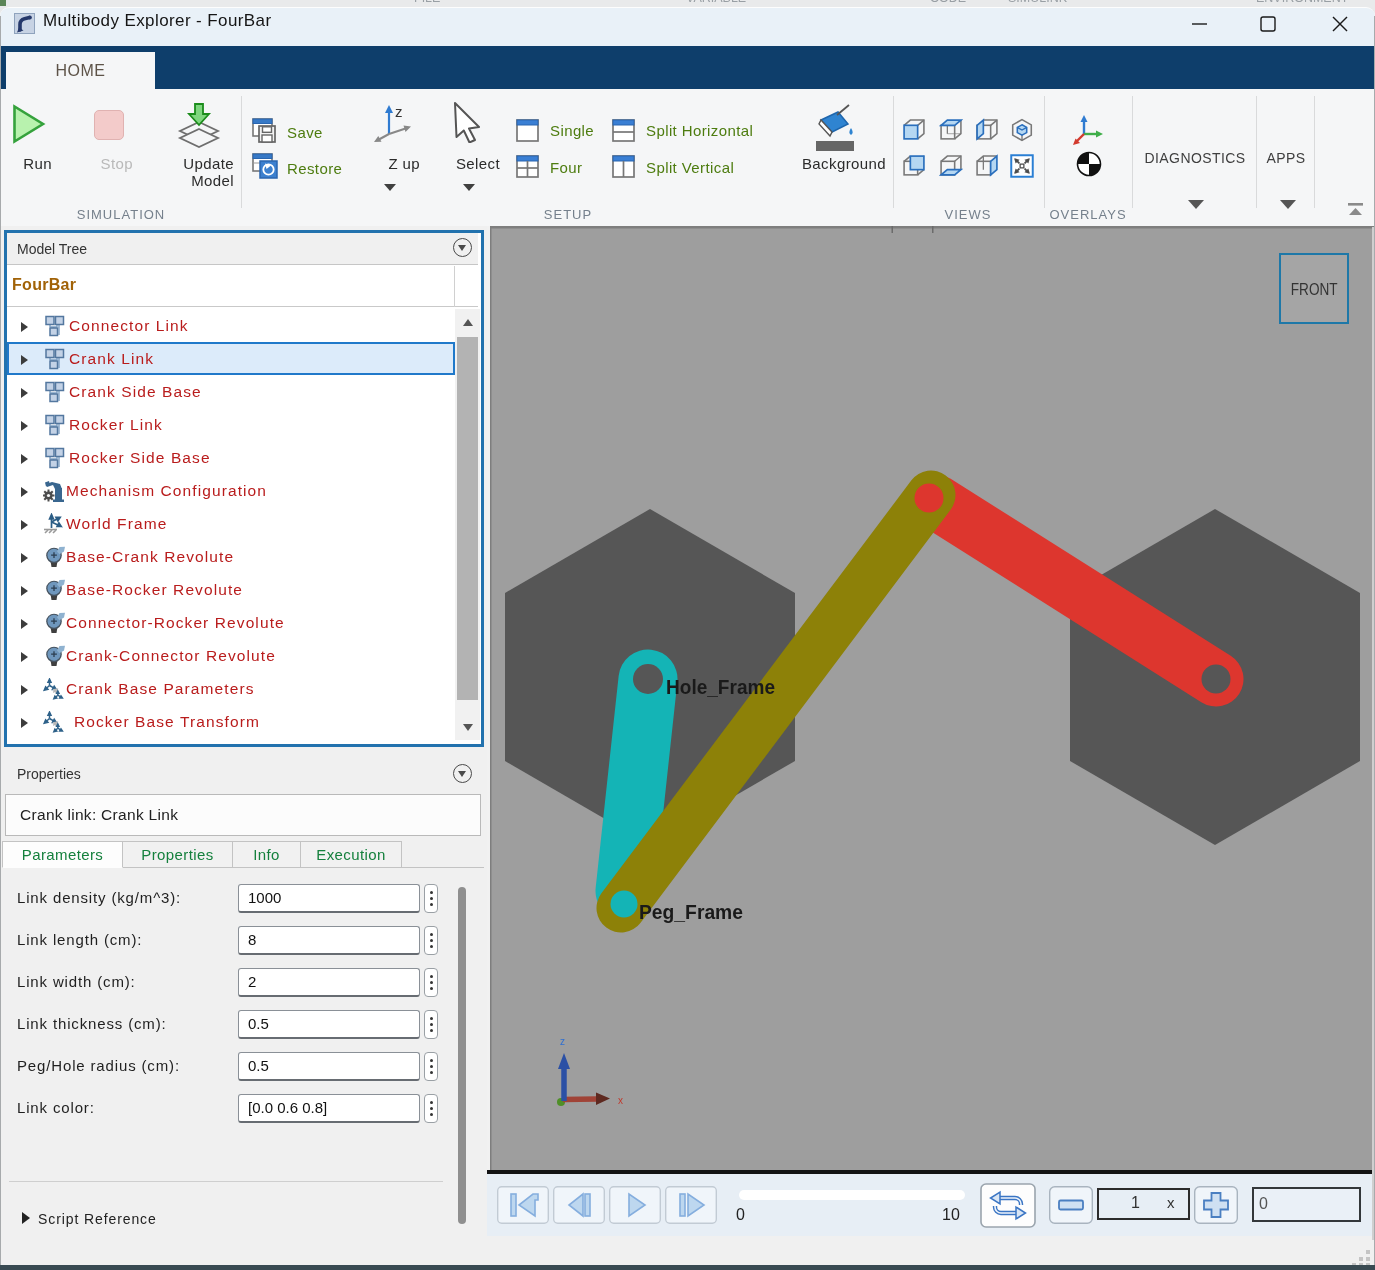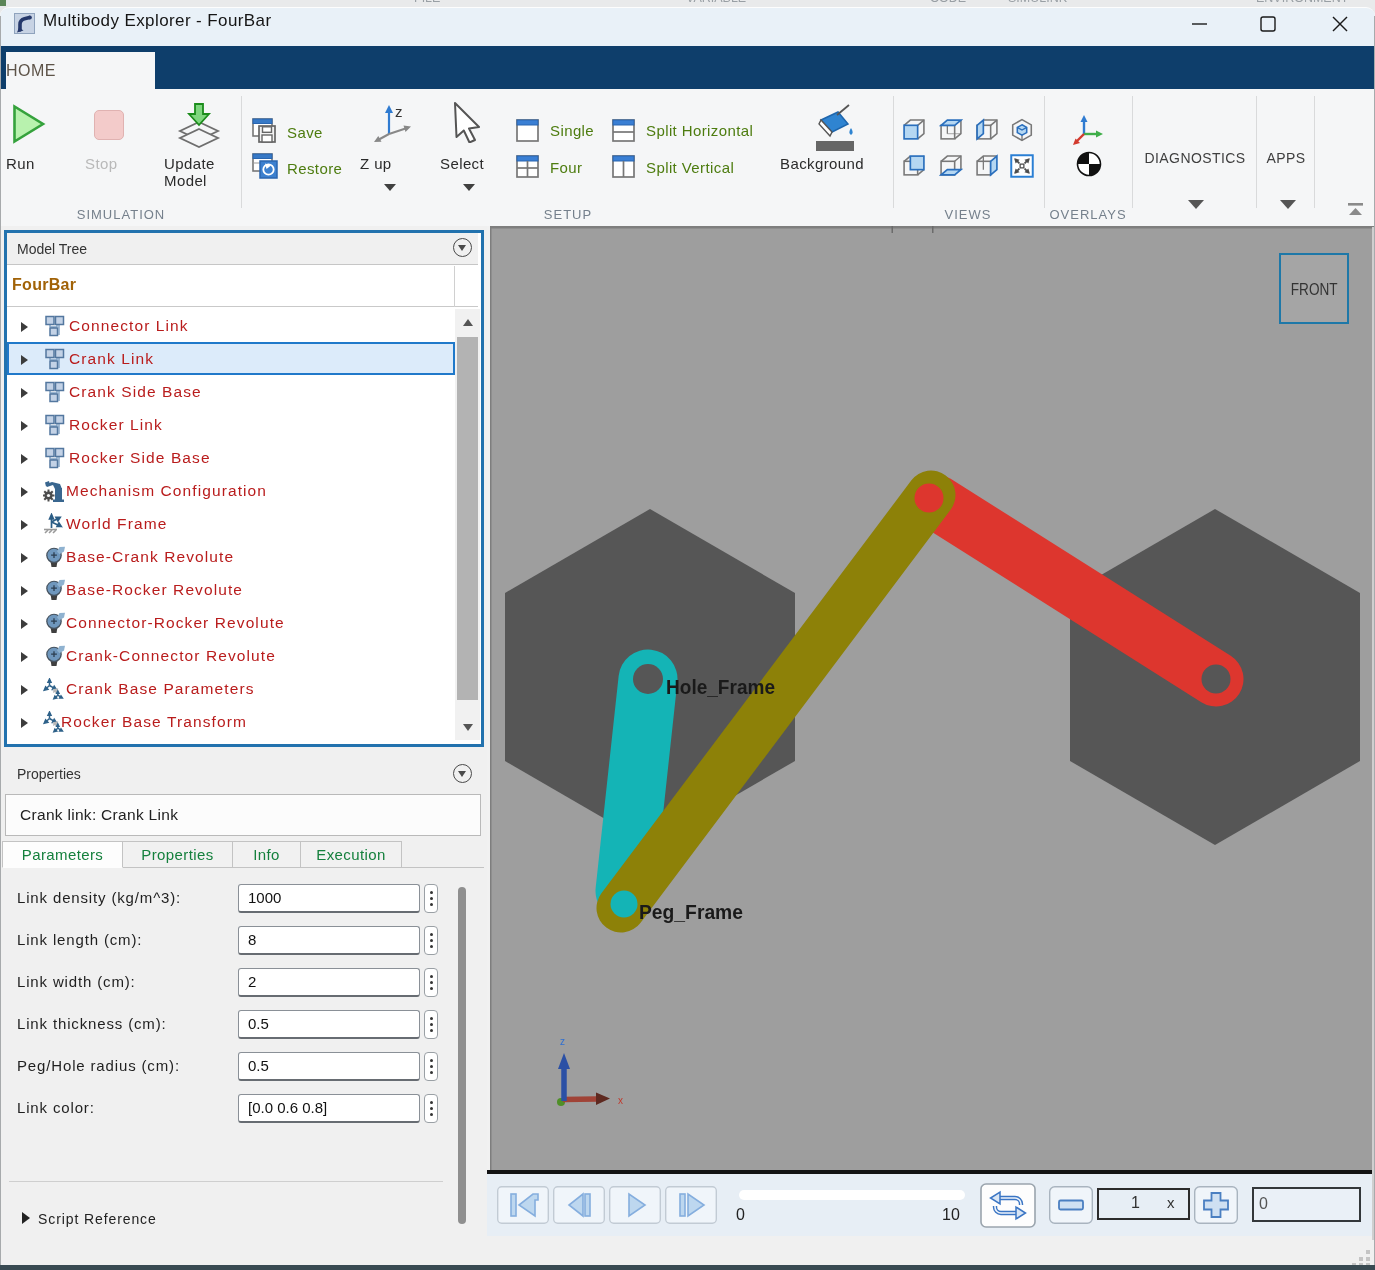--- a/index.html
+++ b/index.html
@@ -5,25 +5,25 @@
 html,body{width:1375px;height:1270px;overflow:hidden}
 body{font-family:"Liberation Sans",sans-serif;background:#e9eaeb}
 #root{position:relative;width:1375px;height:1270px;overflow:hidden}
 .abs{position:absolute}
 
 #topstrip{left:0;top:0;width:1375px;height:8px;background:#e9eaeb;overflow:hidden}
 #titlebar{left:0;top:7px;width:1375px;height:39px;background:#e9f1f8;border-top:1px solid #fdfdfd;border-radius:9px 9px 0 0}
 #title{left:43px;top:11px;font-size:17px;letter-spacing:0.4px;color:#151515}
 
 #ribbon{left:0;top:46px;width:1375px;height:43px;background:#0e3e6b}
-#hometab{left:6px;top:52px;width:149px;height:37px;background:#f5f6f7;color:#5d5348;font-size:16px;line-height:38px;letter-spacing:0.5px}
+#hometab{left:6px;top:52px;width:149px;height:37px;background:#f5f6f7;color:#5d5348;font-size:16px;text-align:center;line-height:38px;letter-spacing:0.5px}
 #toolbar{left:0;top:89px;width:1375px;height:138px;background:#f5f6f7}
 .vsep{width:1px;background:#d9dadb;top:96px;height:112px}
 .seclabel{font-size:13px;letter-spacing:1px;color:#75808c;top:207px;text-align:center}
-.biglabel{font-size:15px;letter-spacing:0.4px;color:#2b2b2b;text-align:left}
+.biglabel{font-size:15px;letter-spacing:0.4px;color:#2b2b2b;text-align:right}
 .small15{font-size:15px;letter-spacing:0.4px;color:#4d7c0f}
 
 #leftcol{left:0;top:226px;width:487px;height:1040px;background:#f0f0f0}
 #treepanel{left:4px;top:230px;width:480px;height:517px;border:3px solid #2272ae;background:#fff}
 #treehead{left:0px;top:0px;width:473px;height:33px;background:#f0f0f0;border-bottom:1px solid #c6c6c6}
 #fourbar{left:0;top:34px;width:473px;height:41px;background:#fff;border-bottom:1px solid #c9c9c9}
 .trow{left:2px;width:449px;height:33px}
 .trow .arr{position:absolute;left:19px;top:13px;width:0;height:0;border-left:7px solid #3c3c3c;border-top:5px solid transparent;border-bottom:5px solid transparent}
 .trow .lbl{position:absolute;left:67px;top:8px;font-size:15.5px;letter-spacing:1.1px;color:#b91c1c;white-space:nowrap}
 .trow .ticon{position:absolute;left:41px;top:6px}
@@ -416,21 +416,21 @@
       <svg class="ticon" width="22" height="22" viewBox="0 0 22 22">
         <use href="#ic-tf"></use>
       </svg>
       <span class="lbl" style="left:64px">Crank Base Parameters</span>
     </div>
   <div class="abs trow" style="top:705px">
       <i class="arr"></i>
       <svg class="ticon" width="22" height="22" viewBox="0 0 22 22">
         <use href="#ic-tf"></use>
       </svg>
-      <span class="lbl" style="left:59px">Rocker Base Transform</span>
+      <span class="lbl" style="left:72px">Rocker Base Transform</span>
     </div>
 
   <div class="abs" style="left:455px;top:309px;width:25px;height:431px;background:#f1f1f1"></div>
   <div class="abs" style="left:463px;top:319px;width:0;height:0;border-left:5.5px solid transparent;border-right:5.5px solid transparent;border-bottom:7px solid #555"></div>
   <div class="abs" style="left:457px;top:337px;width:21px;height:363px;background:#b3b3b3"></div>
   <div class="abs" style="left:463px;top:724px;width:0;height:0;border-left:5.5px solid transparent;border-right:5.5px solid transparent;border-top:7px solid #555"></div>
   <div class="abs" id="proppanel"></div>
   <div class="abs" style="left:17px;top:766px;font-size:14px;color:#333">Properties</div>
   <div class="abs circbtn" style="left:453px;top:764px"></div>
   <div class="abs" id="crankbox" style="left:5px;top:794px;width:476px;height:42px;background:#fcfcfc;border:1px solid #b9b9b9"></div>

